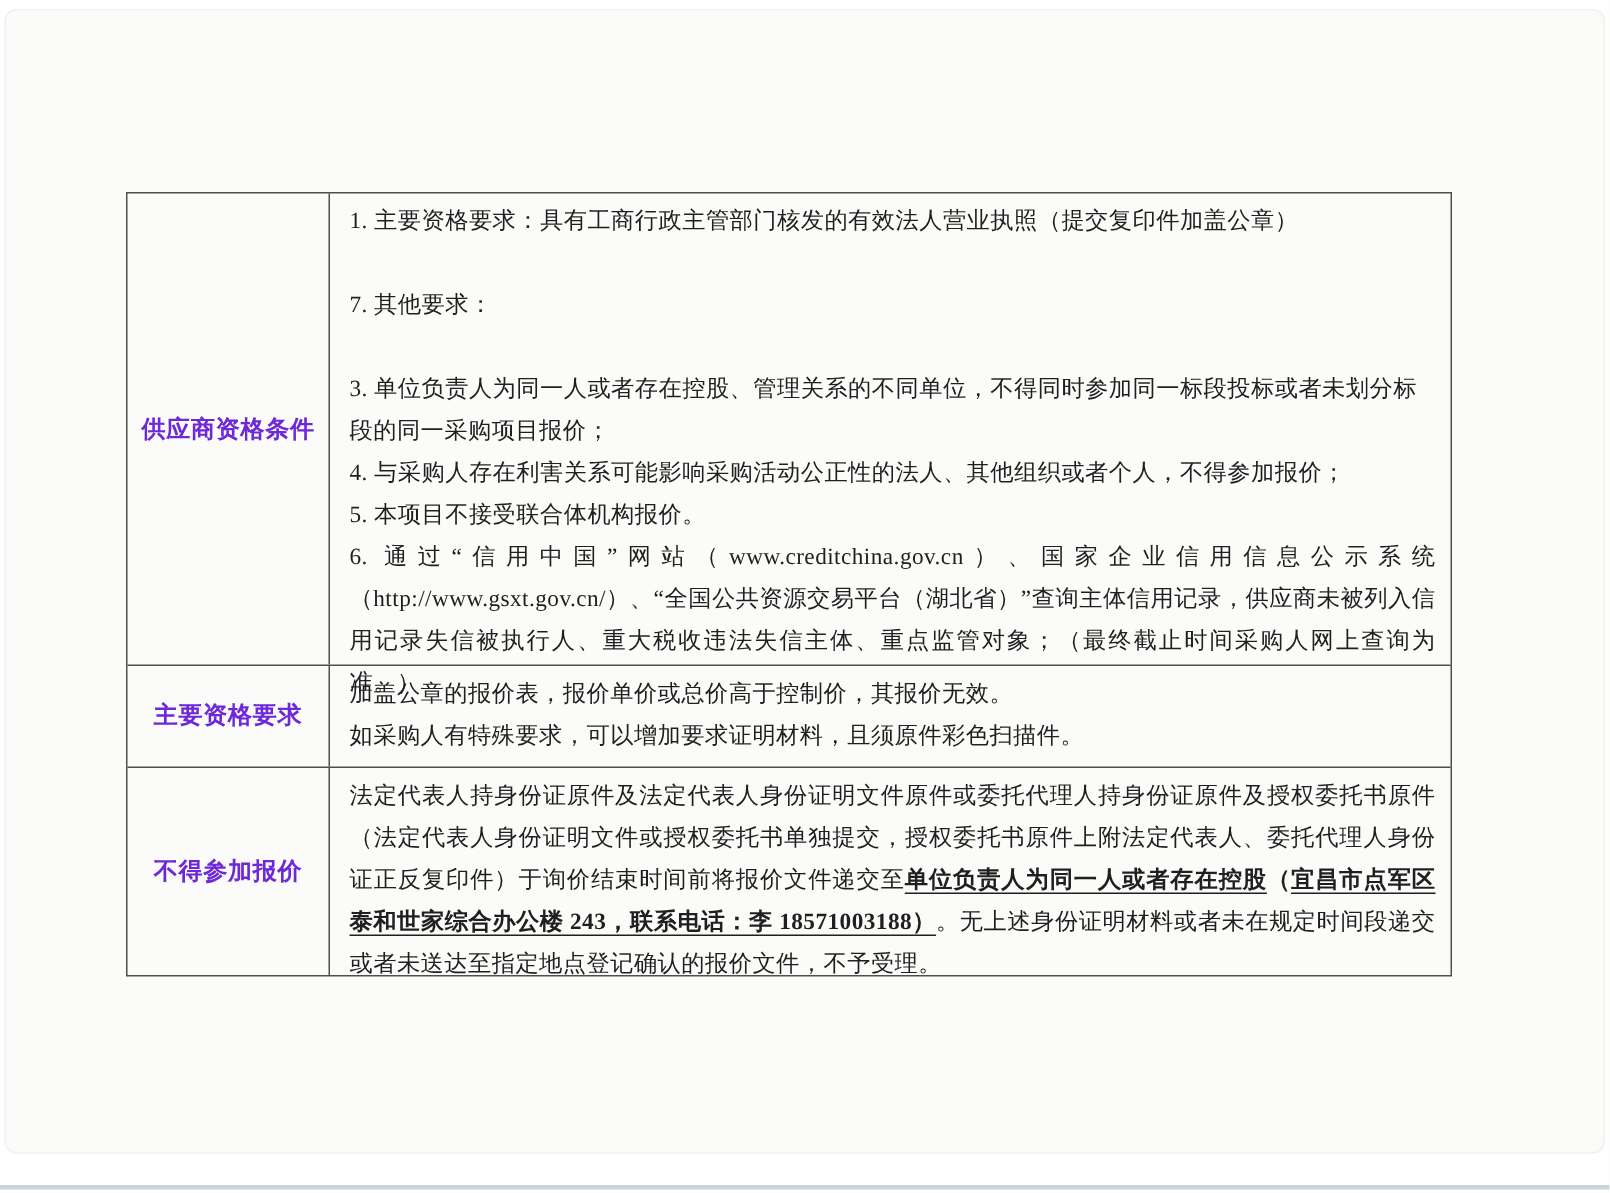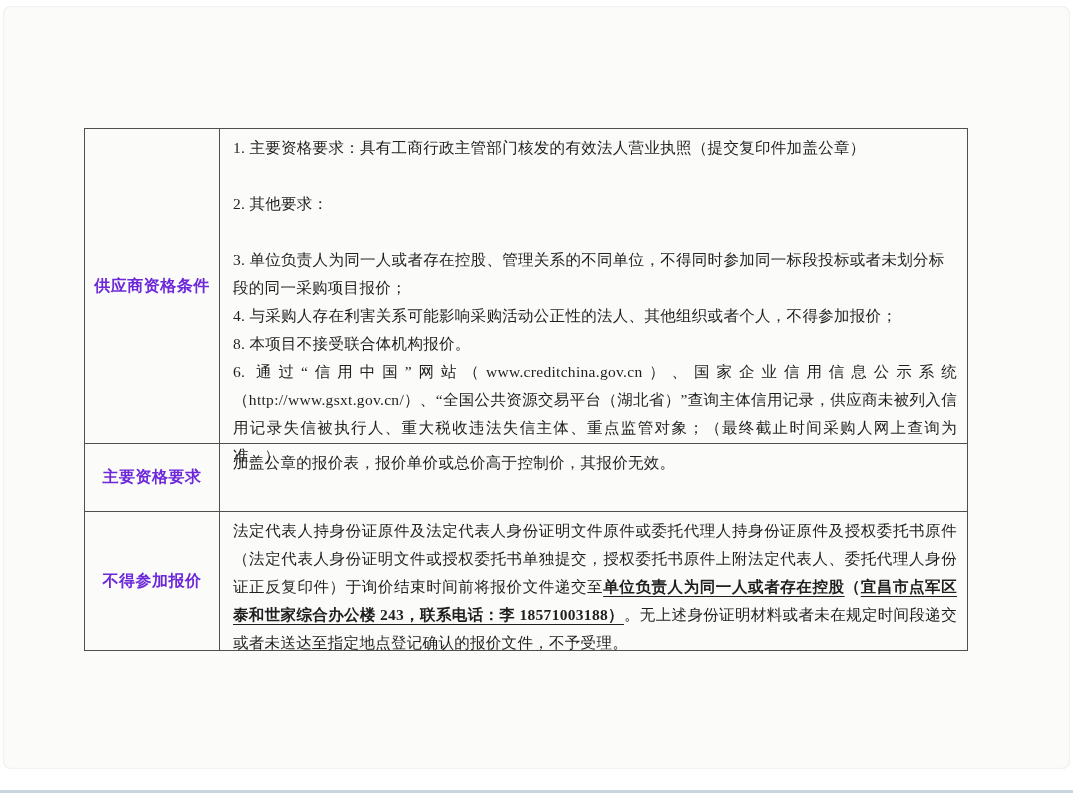--- a/index.html
+++ b/index.html
@@ -49,32 +49,33 @@
 <body>
 
 <div class="scan-page"></div>
 
 <div class="doc-table">
 
   <div class="trow row1">
     <div class="th">供应商资格条件</div>
     <div class="td">
       <p>1. 主要资格要求：具有工商行政主管部门核发的有效法人营业执照（提交复印件加盖公章）</p>
-      <p class="blank-before">2. 其他要求：</p>
+      <p class="blank-before">7. 其他要求：</p>
       <p class="blank-before">3. 单位负责人为同一人或者存在控股、管理关系的不同单位，不得同时参加同一标段投标或者未划分标段的同一采购项目报价；</p>
       <p>4. 与采购人存在利害关系可能影响采购活动公正性的法人、其他组织或者个人，不得参加报价；</p>
-      <p>8. 本项目不接受联合体机构报价。</p>
+      <p>5. 本项目不接受联合体机构报价。</p>
       <p class="just">6. 通过“信用中国”网站（www.creditchina.gov.cn）、国家企业信用信息公示系统（http://www.gsxt.gov.cn/）、“全国公共资源交易平台（湖北省）”查询主体信用记录，供应商未被列入信用记录失信被执行人、重大税收违法失信主体、重点监管对象；（最终截止时间采购人网上查询为准。）</p>
     </div>
   </div>
 
   <div class="trow row2">
     <div class="th">主要资格要求</div>
     <div class="td">
       <p>加盖公章的报价表，报价单价或总价高于控制价，其报价无效。</p>
+      <p>如采购人有特殊要求，可以增加要求证明材料，且须原件彩色扫描件。</p>
     </div>
   </div>
 
   <div class="trow row3">
     <div class="th">不得参加报价</div>
     <div class="td">
       <p class="just"><span>法定代表人持身份证原件及法定代表人身份证明文件原件或委托代理人持身份证原件及授权委托书原件（法定代表人身份证明文件或授权委托书单独提交，授权委托书原件上附法定代表人、委托代理人身份证正反复印件）于询价结束时间前将报价文件递交至</span><span class="seg-bu">单位负责人为同一人或者存在控股</span><span class="seg-b">（</span><span class="seg-bu">宜昌市点军区泰和世家综合办公楼 243，联系电话：李 18571003188）</span><span>。无上述身份证明材料或者未在规定时间段递交或者未送达至指定地点登记确认的报价文件，不予受理。</span></p>
     </div>
   </div>
 

